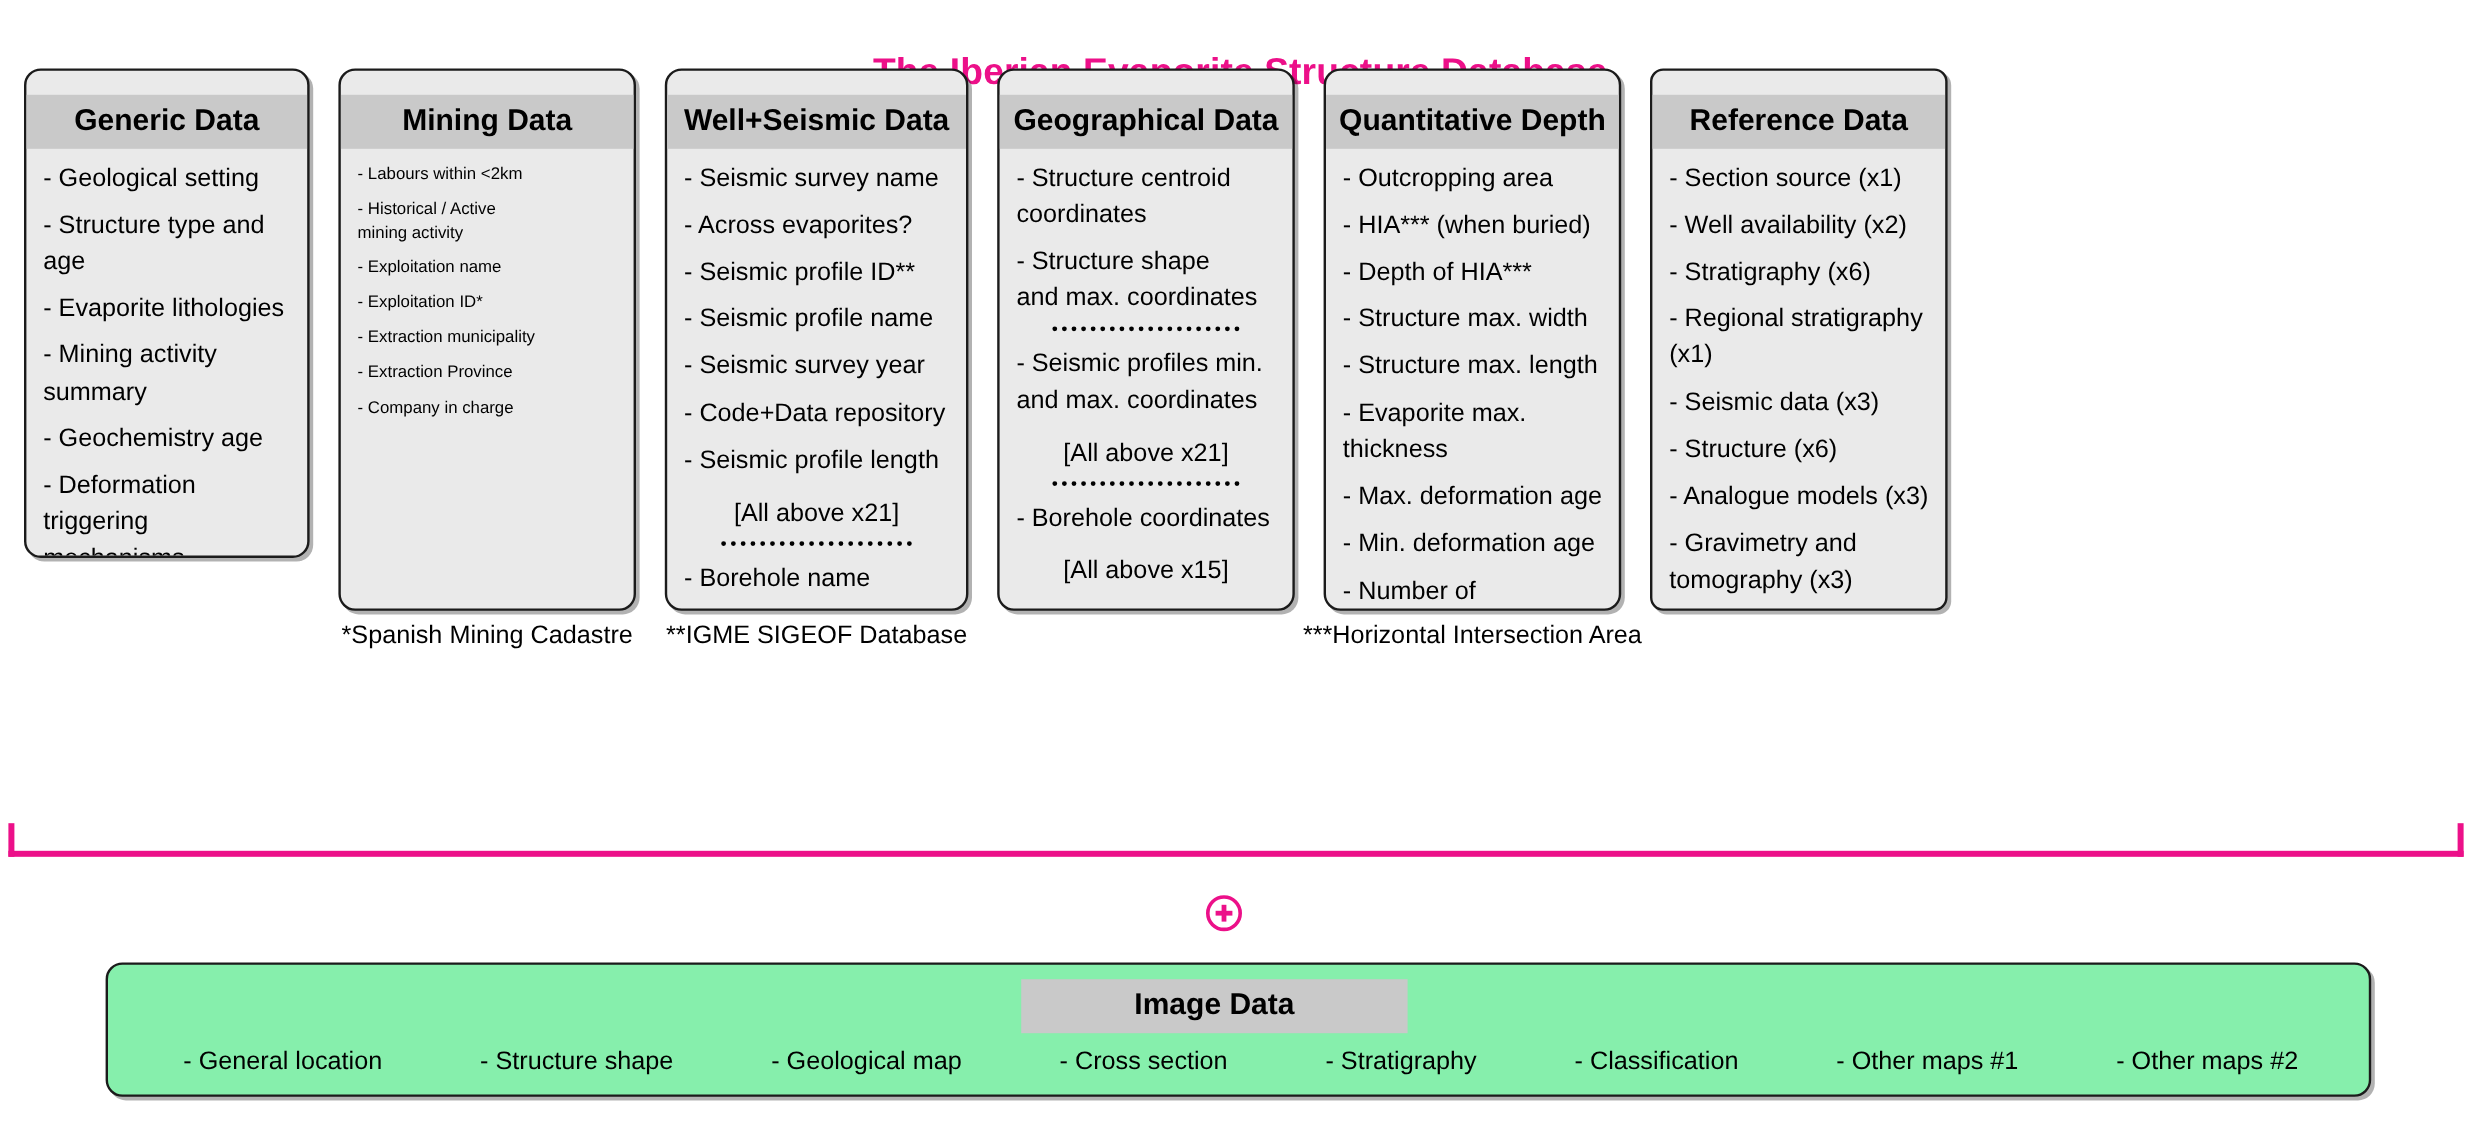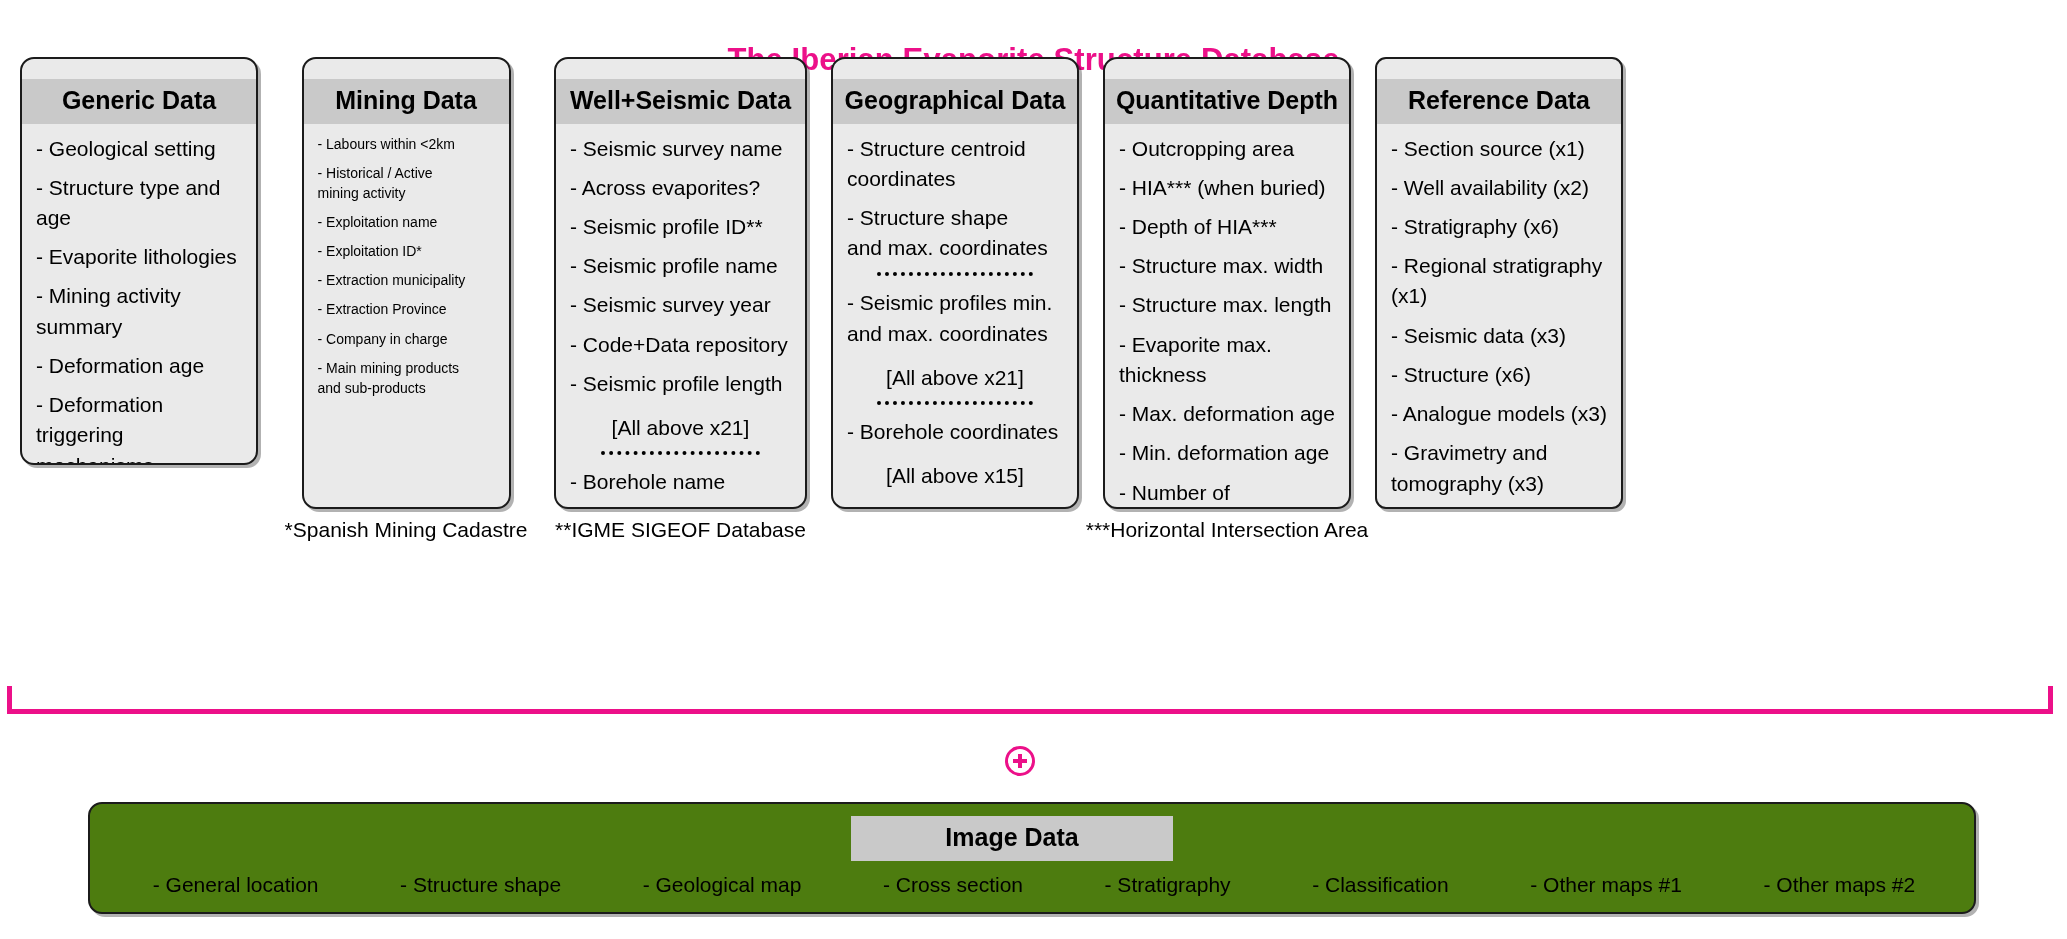--- a/index.html
+++ b/index.html
@@ -87,21 +87,21 @@
   }
   .footnote {
     font-size: 21px;
     margin-top: 9px;
     text-align: left;
     white-space: nowrap;
   }
 
   
   .c0 .card { width: 238px; height: 408px; }
-  .c1 .card { width: 209px; height: 452px; }
+  .c1 .card { width: 248px; height: 452px; }
   .c2 .card { width: 253px; height: 452px; }
   .c3 .card { width: 248px; height: 452px; }
   .c4 .card { width: 248px; height: 452px; }
   .c5 .card { width: 248px; height: 452px; border-radius: 11px; }
 
   .c0 { width: 262px; }
   .c1 { width: 272px; }
   .c2 { width: 277px; }
   .c3 { width: 272px; }
   .c4 { width: 272px; }
@@ -146,21 +146,21 @@
   #plus .bar-v { left: 10px; top: 5px; width: 4px; height: 14px; }
 
   
   #image-card {
     position: absolute;
     left: 88px;
     top: 802px;
     width: 1888px;
     height: 112px;
     box-sizing: border-box;
-    background: #4d7c0f;
+    background: #86efac;
     border: 2.5px solid #1b1b1b;
     border-radius: 14px;
     box-shadow: 3px 3px 0 rgba(0,0,0,0.30);
     overflow: hidden;
   }
   #image-head {
     position: absolute;
     left: 761px;
     top: 12px;
     width: 322px;
@@ -193,43 +193,41 @@
 <div id="columns">
 
   <div class="col-wrap c0">
     <div class="card">
       <div class="card-head">Generic Data</div>
       <div class="card-body">
         <div class="item">- Geological setting</div>
         <div class="item">- Structure type and age</div>
         <div class="item">- Evaporite lithologies</div>
         <div class="item">- Mining activity summary</div>
-        <div class="item">- Deformation age</div>
+        <div class="item">- Geochemistry age</div>
         <div class="item">- Deformation triggering
   mechanisms</div>
         <div class="item">- Halokinetic structures</div>
 
       </div>
     </div>
   </div>
 
   <div class="col-wrap c1">
     <div class="card">
       <div class="card-head">Mining Data</div>
       <div class="card-body">
         <div class="item">- Labours within &lt;2km</div>
         <div class="item">- Historical / Active
 mining activity</div>
         <div class="item">- Exploitation name</div>
         <div class="item">- Exploitation ID*</div>
         <div class="item">- Extraction municipality</div>
         <div class="item">- Extraction Province</div>
         <div class="item">- Company in charge</div>
-        <div class="item">- Main mining products
-and sub-products</div>
 
       </div>
     </div>
     <div class="footnote">*Spanish Mining Cadastre</div>
   </div>
 
   <div class="col-wrap c2">
     <div class="card">
       <div class="card-head">Well+Seismic Data</div>
       <div class="card-body">

